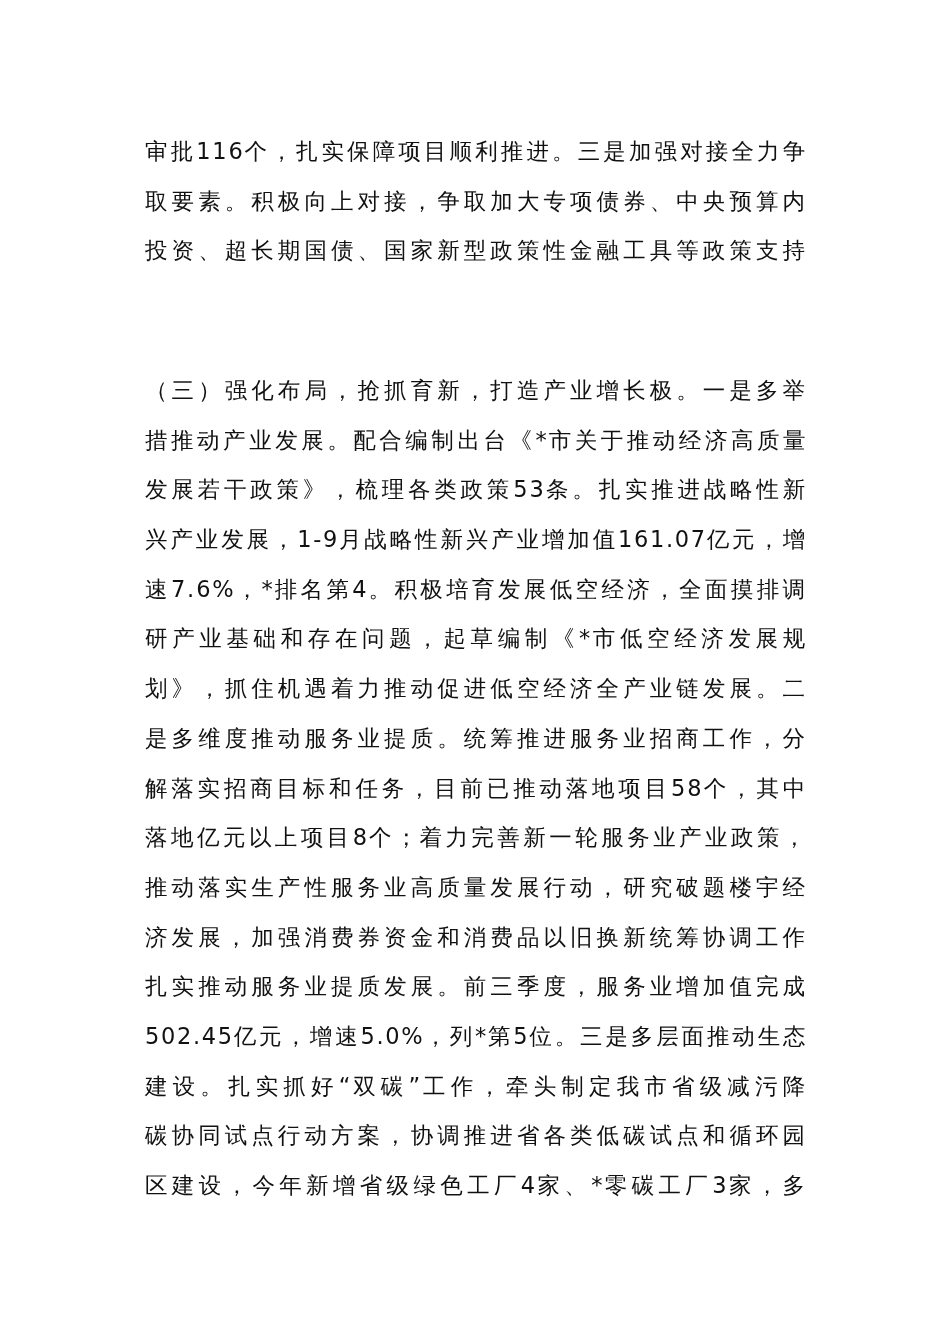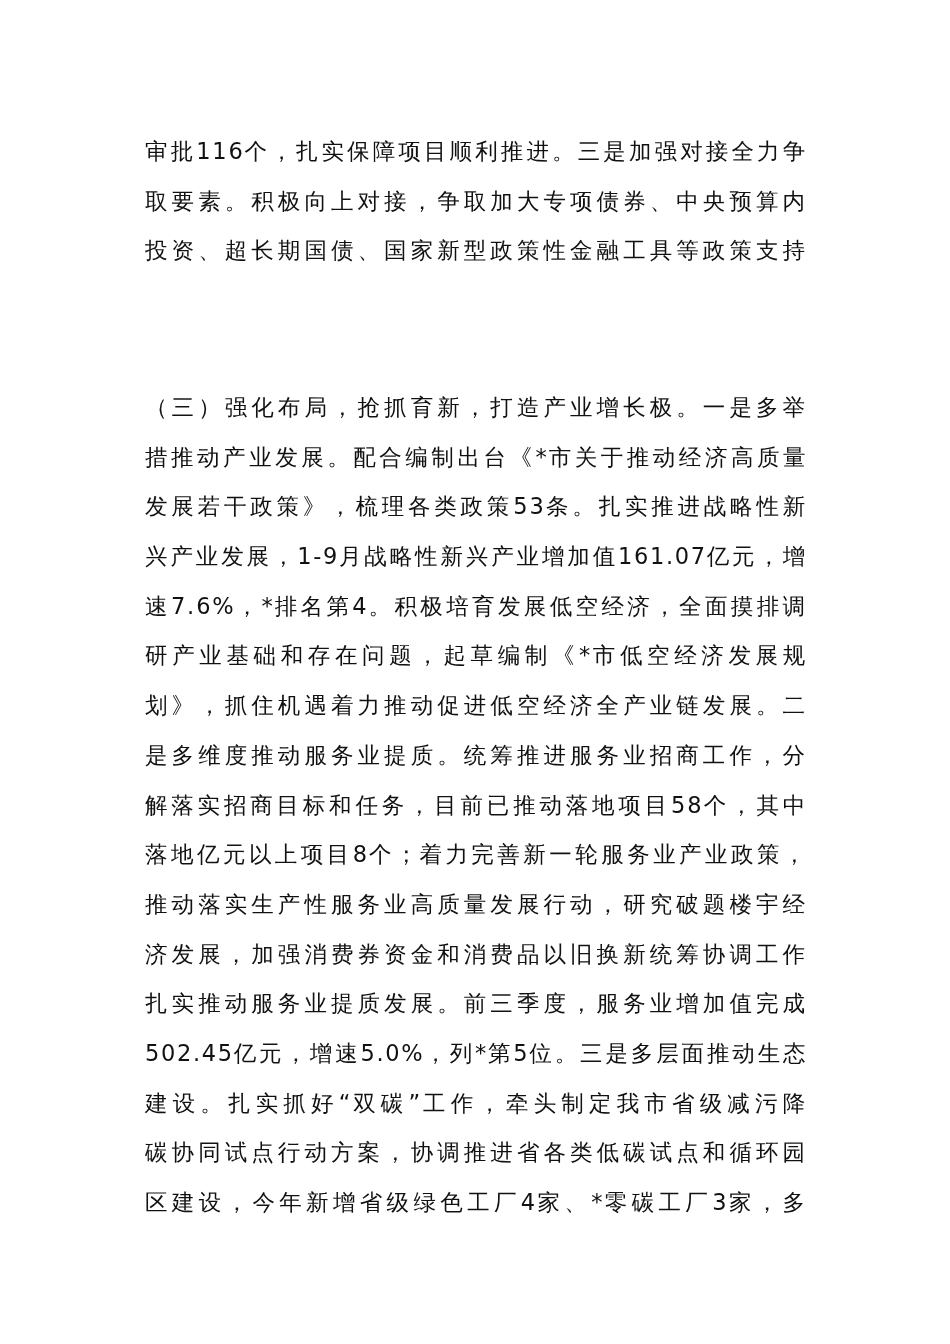--- a/index.html
+++ b/index.html
@@ -17,21 +17,21 @@
 <body>
 
 <div class="page">
 
   <div class="para" style="top:127px;">
     <div class="line" style="white-space: normal; word-spacing: -0.3em;"><span>审</span> <span>批</span> <span>1</span> <span>1</span> <span>6</span> <span>个</span> <span>，</span> <span>扎</span> <span>实</span> <span>保</span> <span>障</span> <span>项</span> <span>目</span> <span>顺</span> <span>利</span> <span>推</span> <span>进</span> <span>。</span> <span>三</span> <span>是</span> <span>加</span> <span>强</span> <span>对</span> <span>接</span> <span>全</span> <span>力</span> <span>争</span></div>
     <div class="line" style="white-space: normal; word-spacing: -0.3em;"><span>取</span> <span>要</span> <span>素</span> <span>。</span> <span>积</span> <span>极</span> <span>向</span> <span>上</span> <span>对</span> <span>接</span> <span>，</span> <span>争</span> <span>取</span> <span>加</span> <span>大</span> <span>专</span> <span>项</span> <span>债</span> <span>券</span> <span>、</span> <span>中</span> <span>央</span> <span>预</span> <span>算</span> <span>内</span></div>
     <div class="line" style="white-space: normal; word-spacing: -0.3em;"><span>投</span> <span>资</span> <span>、</span> <span>超</span> <span>长</span> <span>期</span> <span>国</span> <span>债</span> <span>、</span> <span>国</span> <span>家</span> <span>新</span> <span>型</span> <span>政</span> <span>策</span> <span>性</span> <span>金</span> <span>融</span> <span>工</span> <span>具</span> <span>等</span> <span>政</span> <span>策</span> <span>支</span> <span>持</span></div>
   </div>
 
-  <div class="para" style="top:383px;">
+  <div class="para" style="top:366px;">
     <div class="line" style="white-space: normal; word-spacing: -0.3em;"><span>（</span> <span>三</span> <span>）</span> <span>强</span> <span>化</span> <span>布</span> <span>局</span> <span>，</span> <span>抢</span> <span>抓</span> <span>育</span> <span>新</span> <span>，</span> <span>打</span> <span>造</span> <span>产</span> <span>业</span> <span>增</span> <span>长</span> <span>极</span> <span>。</span> <span>一</span> <span>是</span> <span>多</span> <span>举</span></div>
     <div class="line" style="white-space: normal; word-spacing: -0.3em;"><span>措</span> <span>推</span> <span>动</span> <span>产</span> <span>业</span> <span>发</span> <span>展</span> <span>。</span> <span>配</span> <span>合</span> <span>编</span> <span>制</span> <span>出</span> <span>台</span> <span>《</span> <span>*</span> <span>市</span> <span>关</span> <span>于</span> <span>推</span> <span>动</span> <span>经</span> <span>济</span> <span>高</span> <span>质</span> <span>量</span></div>
     <div class="line" style="white-space: normal; word-spacing: -0.3em;"><span>发</span> <span>展</span> <span>若</span> <span>干</span> <span>政</span> <span>策</span> <span>》</span> <span>，</span> <span>梳</span> <span>理</span> <span>各</span> <span>类</span> <span>政</span> <span>策</span> <span>5</span> <span>3</span> <span>条</span> <span>。</span> <span>扎</span> <span>实</span> <span>推</span> <span>进</span> <span>战</span> <span>略</span> <span>性</span> <span>新</span></div>
     <div class="line" style="white-space: normal; word-spacing: -0.3em;"><span>兴</span> <span>产</span> <span>业</span> <span>发</span> <span>展</span> <span>，</span> <span>1</span> <span>-</span> <span>9</span> <span>月</span> <span>战</span> <span>略</span> <span>性</span> <span>新</span> <span>兴</span> <span>产</span> <span>业</span> <span>增</span> <span>加</span> <span>值</span> <span>1</span> <span>6</span> <span>1</span> <span>.</span> <span>0</span> <span>7</span> <span>亿</span> <span>元</span> <span>，</span> <span>增</span></div>
     <div class="line" style="white-space: normal; word-spacing: -0.3em;"><span>速</span> <span>7</span> <span>.</span> <span>6</span> <span>%</span> <span>，</span> <span>*</span> <span>排</span> <span>名</span> <span>第</span> <span>4</span> <span>。</span> <span>积</span> <span>极</span> <span>培</span> <span>育</span> <span>发</span> <span>展</span> <span>低</span> <span>空</span> <span>经</span> <span>济</span> <span>，</span> <span>全</span> <span>面</span> <span>摸</span> <span>排</span> <span>调</span></div>
     <div class="line" style="white-space: normal; word-spacing: -0.3em;"><span>研</span> <span>产</span> <span>业</span> <span>基</span> <span>础</span> <span>和</span> <span>存</span> <span>在</span> <span>问</span> <span>题</span> <span>，</span> <span>起</span> <span>草</span> <span>编</span> <span>制</span> <span>《</span> <span>*</span> <span>市</span> <span>低</span> <span>空</span> <span>经</span> <span>济</span> <span>发</span> <span>展</span> <span>规</span></div>
     <div class="line" style="white-space: normal; word-spacing: -0.3em;"><span>划</span> <span>》</span> <span>，</span> <span>抓</span> <span>住</span> <span>机</span> <span>遇</span> <span>着</span> <span>力</span> <span>推</span> <span>动</span> <span>促</span> <span>进</span> <span>低</span> <span>空</span> <span>经</span> <span>济</span> <span>全</span> <span>产</span> <span>业</span> <span>链</span> <span>发</span> <span>展</span> <span>。</span> <span>二</span></div>
     <div class="line" style="white-space: normal; word-spacing: -0.3em;"><span>是</span> <span>多</span> <span>维</span> <span>度</span> <span>推</span> <span>动</span> <span>服</span> <span>务</span> <span>业</span> <span>提</span> <span>质</span> <span>。</span> <span>统</span> <span>筹</span> <span>推</span> <span>进</span> <span>服</span> <span>务</span> <span>业</span> <span>招</span> <span>商</span> <span>工</span> <span>作</span> <span>，</span> <span>分</span></div>
     <div class="line" style="white-space: normal; word-spacing: -0.3em;"><span>解</span> <span>落</span> <span>实</span> <span>招</span> <span>商</span> <span>目</span> <span>标</span> <span>和</span> <span>任</span> <span>务</span> <span>，</span> <span>目</span> <span>前</span> <span>已</span> <span>推</span> <span>动</span> <span>落</span> <span>地</span> <span>项</span> <span>目</span> <span>5</span> <span>8</span> <span>个</span> <span>，</span> <span>其</span> <span>中</span></div>
     <div class="line" style="white-space: normal; word-spacing: -0.3em;"><span>落</span> <span>地</span> <span>亿</span> <span>元</span> <span>以</span> <span>上</span> <span>项</span> <span>目</span> <span>8</span> <span>个</span> <span>；</span> <span>着</span> <span>力</span> <span>完</span> <span>善</span> <span>新</span> <span>一</span> <span>轮</span> <span>服</span> <span>务</span> <span>业</span> <span>产</span> <span>业</span> <span>政</span> <span>策</span> <span>，</span></div>

